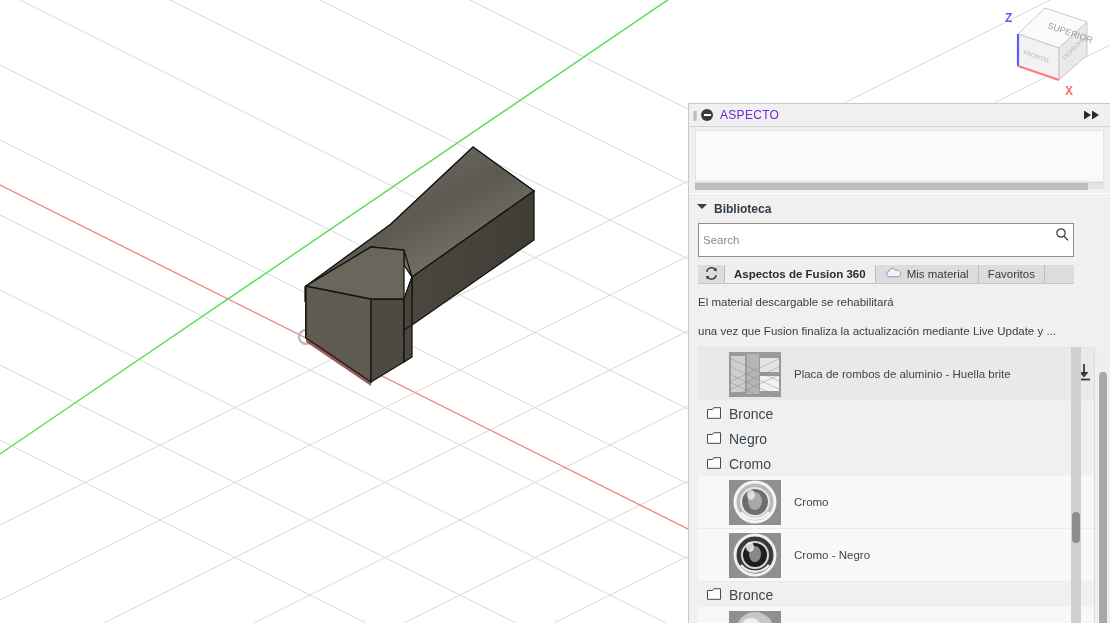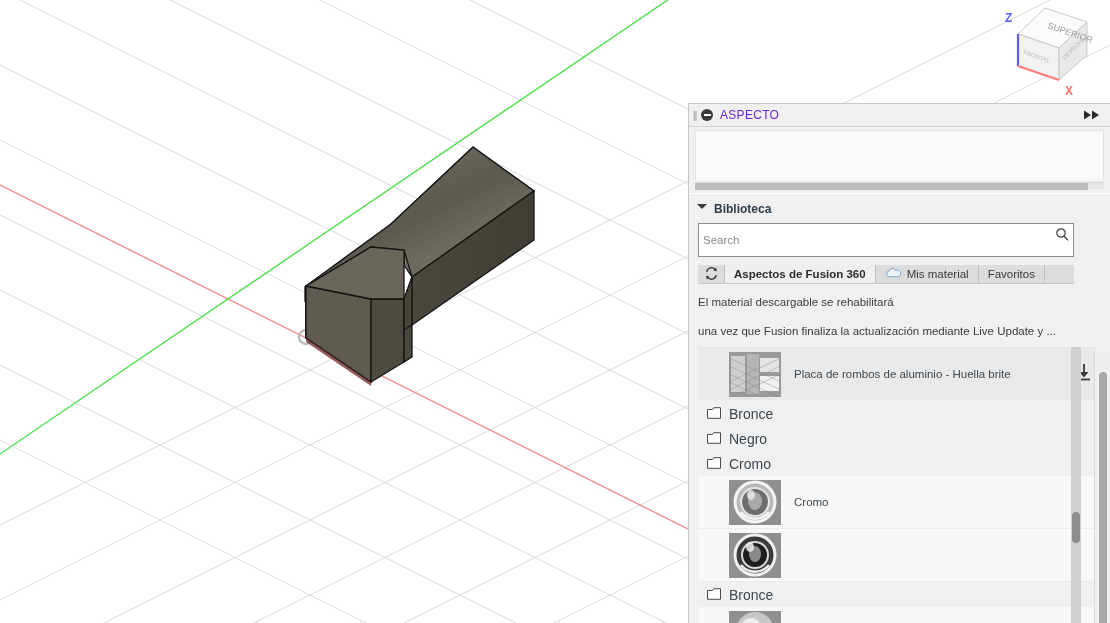--- a/index.html
+++ b/index.html
@@ -475,20 +475,21 @@
               <rect width="52" height="45" fill="#8f8f8f"></rect>
               <circle cx="26" cy="22" r="20" fill="#3a3a3a"></circle>
               <circle cx="26" cy="22" r="20" fill="none" stroke="#f0f0f0" stroke-width="3"></circle>
               <circle cx="26" cy="22" r="13" fill="#1e1e1e"></circle>
               <circle cx="26" cy="22" r="13" fill="none" stroke="#d8d8d8" stroke-width="2"></circle>
               <ellipse cx="26" cy="21" rx="6" ry="8" fill="#8a8a8a"></ellipse>
               <ellipse cx="21" cy="14" rx="4" ry="5" fill="#f0f0f0" opacity="0.85"></ellipse>
               <path d="M12 32 A18 18 0 0 0 40 32" fill="none" stroke="#efefef" stroke-width="2.5"></path>
             </svg>
           </div>
+          <span class="mat-label">Cromo - Negro</span>
         </div>
 
         <div class="row folder">
           <span>
             <svg width="14" height="12" viewBox="0 0 14 12">
               <path d="M0.5 2.5 L5.5 2.5 L6.8 0.7 L13.5 0.7 L13.5 11.3 L0.5 11.3 Z" fill="#fdfdfd" stroke="#4a4a4a" stroke-width="1"></path>
             </svg>
           </span>
           <span class="folder-label">Bronce</span>
         </div>

